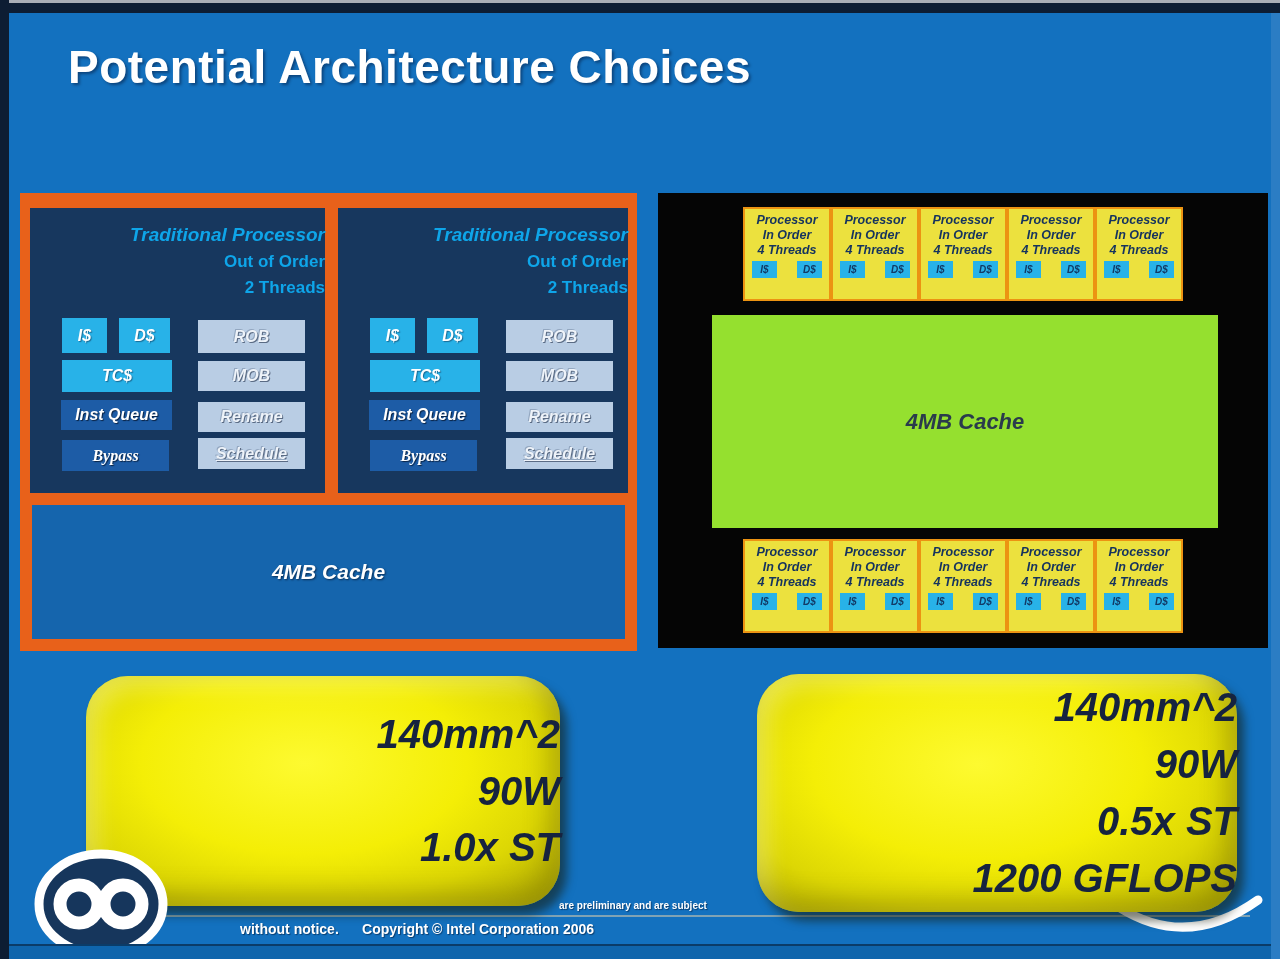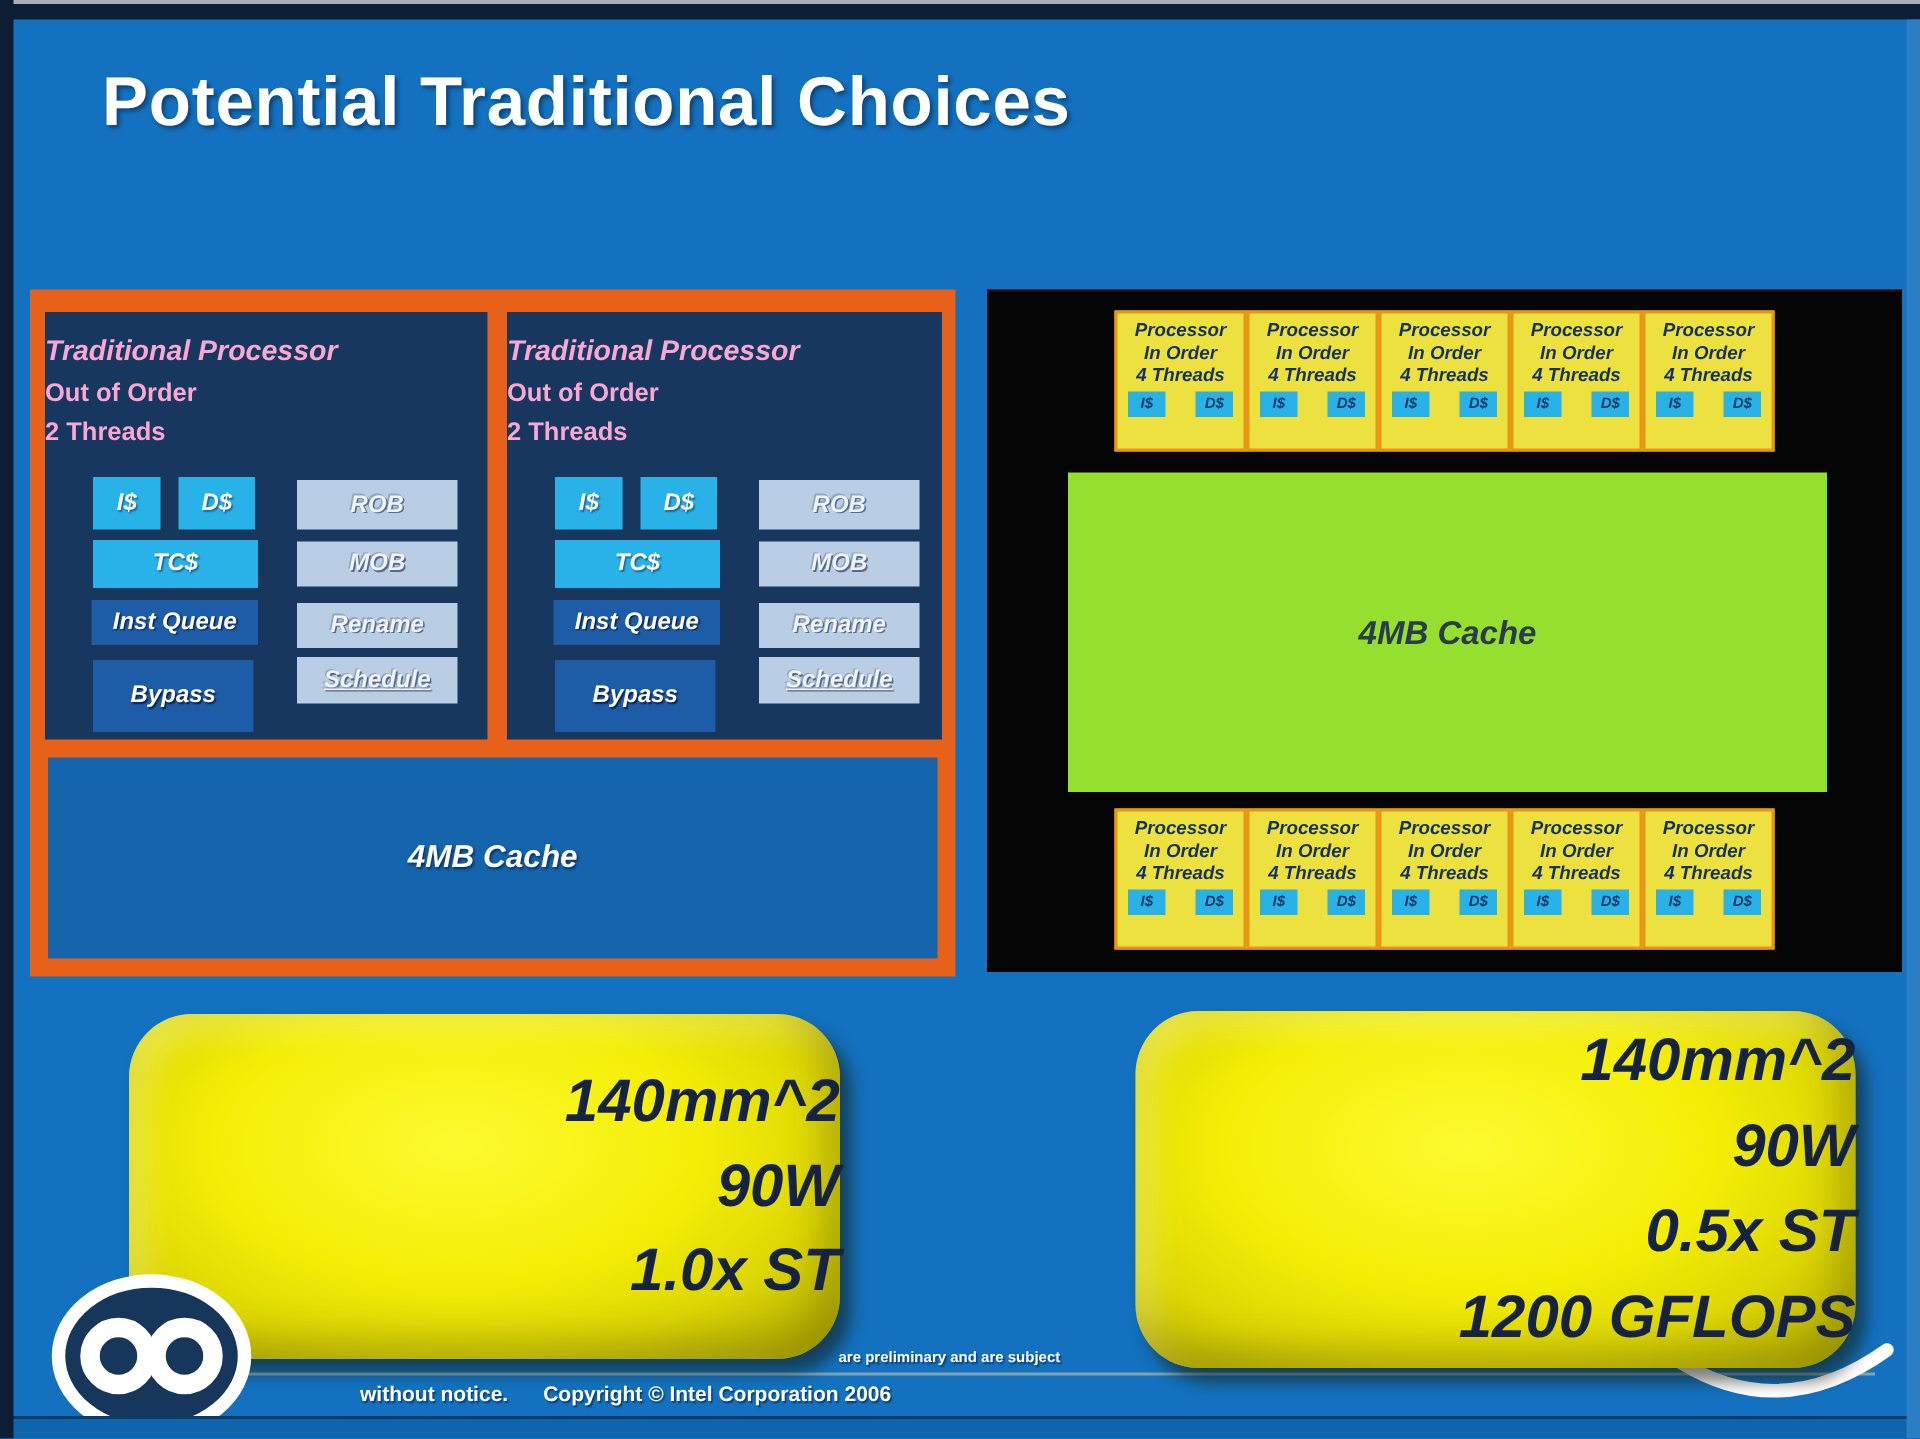--- a/index.html
+++ b/index.html
@@ -21,37 +21,37 @@
   .title { position:absolute; left:68px; top:40px; width:900px;
     font-size:46px; font-weight:bold; color:#fff; letter-spacing:.5px;
     text-shadow:2px 2px 3px rgba(0,0,25,.4); }
 
   
   .left-panel { position:absolute; left:20px; top:193px; width:617px; height:458px;
     background:var(--orange, #e8611a); z-index:1; }
   .proc { position:absolute; top:15px; width:295px; height:285px; background:var(--navy, #17375e); }
   .proc.a { left:10px; }
   .proc.b { left:318px; width:290px; }
-  .proc-head { position:absolute; top:16px; left:0; width:100%; text-align:left; color:#f9a8d4; }
+  .proc-head { position:absolute; top:16px; left:0; width:100%; text-align:right; color:#0ea5e9; }
   .proc-h1 { font-size:19px; font-weight:bold; font-style:italic; display:block; margin-bottom:6px; }
   .proc-h2 { font-size:17px; font-weight:bold; display:block; margin-bottom:6px; }
   .chip { position:absolute; display:flex; align-items:center; justify-content:center;
     font-weight:bold; font-style:italic; font-size:16px; }
   .chip.cyan { background:var(--cyan, #28b2e8); color:#fff; text-shadow:1px 1px 1px rgba(10,40,70,.5); }
   .chip.light { background:var(--light, #b9cde4); color:#eef3f9;
     text-shadow:1px 1px 0 #5a6b84, -1px -1px 0 #93a7c0; }
   .chip.medblue { background:var(--medblue, #1d5ca6); color:#fff; text-shadow:1px 1px 1px #0a2344; }
   .c-i  { left:32px;  top:110px; width:45px;  height:35px; }
   .c-d  { left:89px;  top:110px; width:51px;  height:35px; }
   .c-rob{ left:168px; top:112px; width:107px; height:33px; }
   .c-tc { left:32px;  top:152px; width:110px; height:32px; }
   .c-mob{ left:168px; top:153px; width:107px; height:30px; }
   .c-iq { left:31px;  top:192px; width:111px; height:30px; }
   .c-rn { left:168px; top:194px; width:107px; height:30px; }
-  .c-by { left:32px;  top:232px; width:107px; height:48px; }
+  .c-by { left:32px;  top:232px; width:107px; height:31px;font-family:Liberation Serif, serif; }
   .c-sc { left:168px; top:230px; width:107px; height:31px;text-decoration:underline; }
   .left-cache { position:absolute; left:12px; top:312px; width:593px; height:134px;
     background:var(--cacheblue, #1565ad); display:flex; align-items:center; justify-content:center;
     color:#fff; font-size:21px; font-weight:bold; font-style:italic;
     text-shadow:1px 1px 2px rgba(0,10,30,.6); }
 
   
   .right-panel { position:absolute; left:658px; top:193px; width:610px; height:455px;
     background:#050505; z-index:1; }
   .mini-row { position:absolute; left:0; width:100%; display:flex; justify-content:center; }
@@ -92,21 +92,21 @@
   .inf-logo { position:absolute; left:33px; top:848px; z-index:3; }
   .swoosh { position:absolute; left:1108px; top:886px; z-index:1; }
 </style>
 </head>
 <body style="--bg: #1371bf; --orange: #e8611a; --navy: #17375e; --cyan: #28b2e8; --light: #b9cde4; --medblue: #1d5ca6; --cacheblue: #1565ad; --green: #95e02f; --miniyellow: #ece13e; --miniborder: #ec9312;">
 
 <div class="frame-top"></div>
 <div class="frame-left"></div>
 <div class="frame-right"></div>
 
-<h1 class="title">Potential Traditional Choices</h1>
+<h1 class="title">Potential Architecture Choices</h1>
 
 <div class="left-panel">
 
   <div class="proc a">
     <div class="proc-head">
       <span class="proc-h1">Traditional Processor</span>
       <span class="proc-h2">Out of Order</span>
       <span class="proc-h2">2 Threads</span>
     </div>
     <div class="chip cyan c-i">I$</div>

